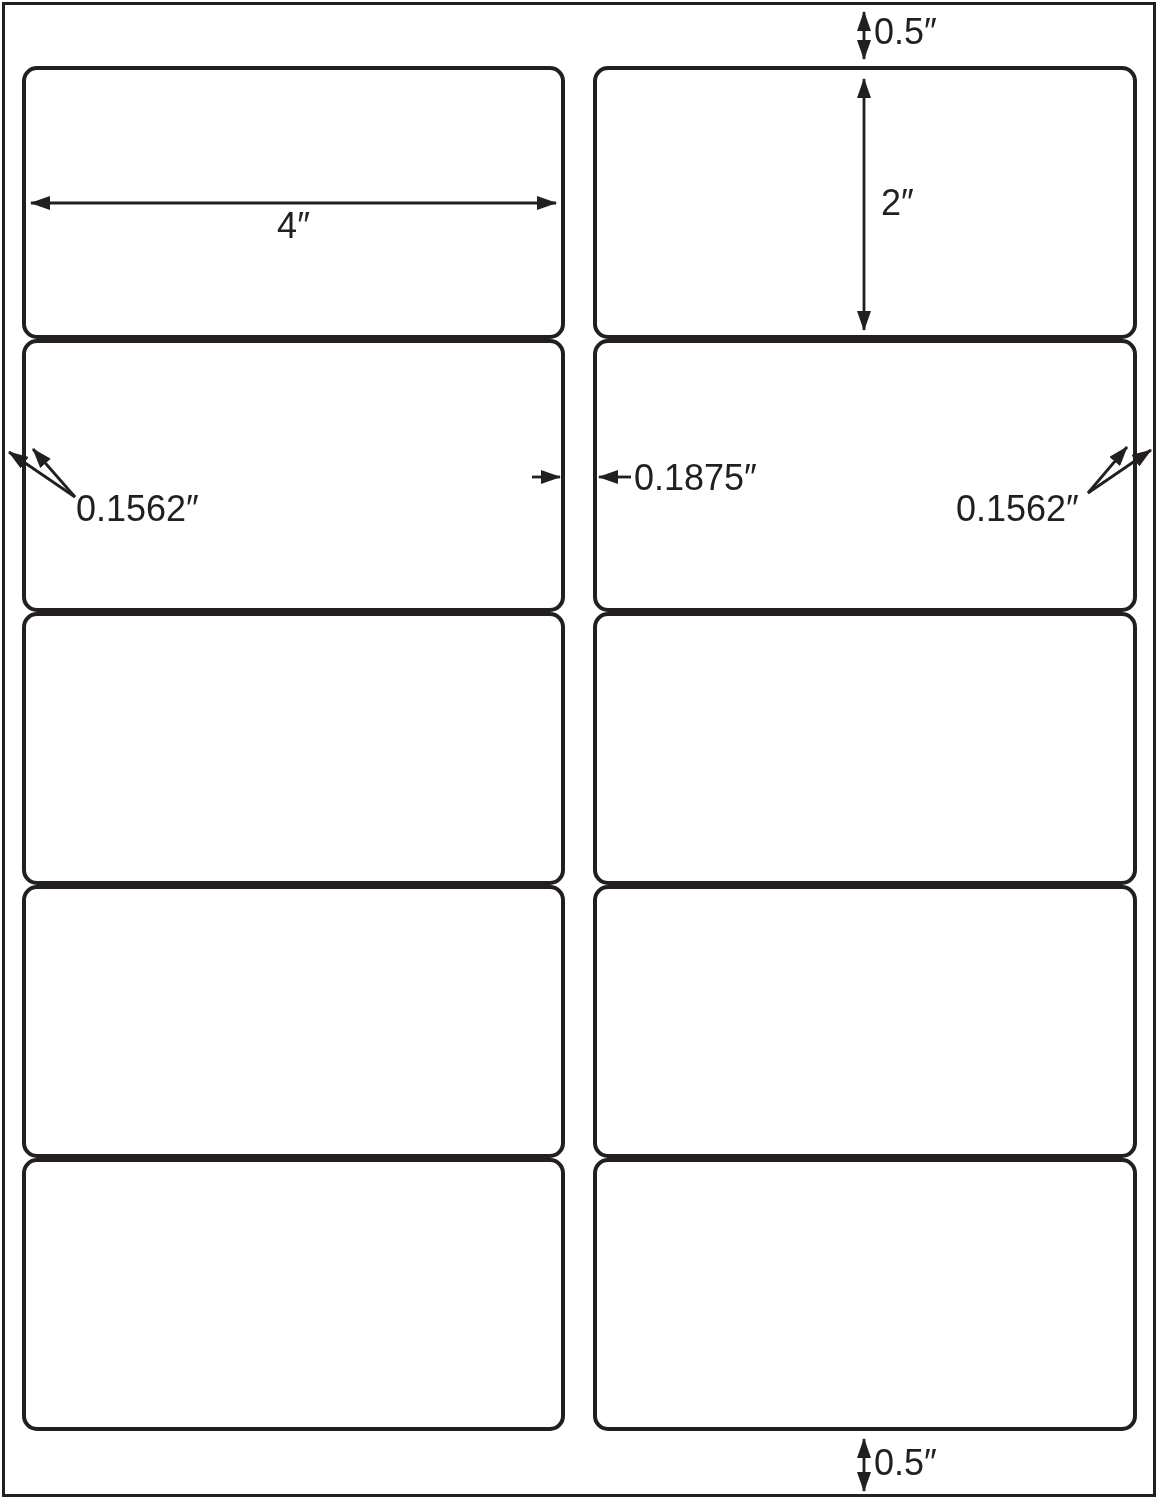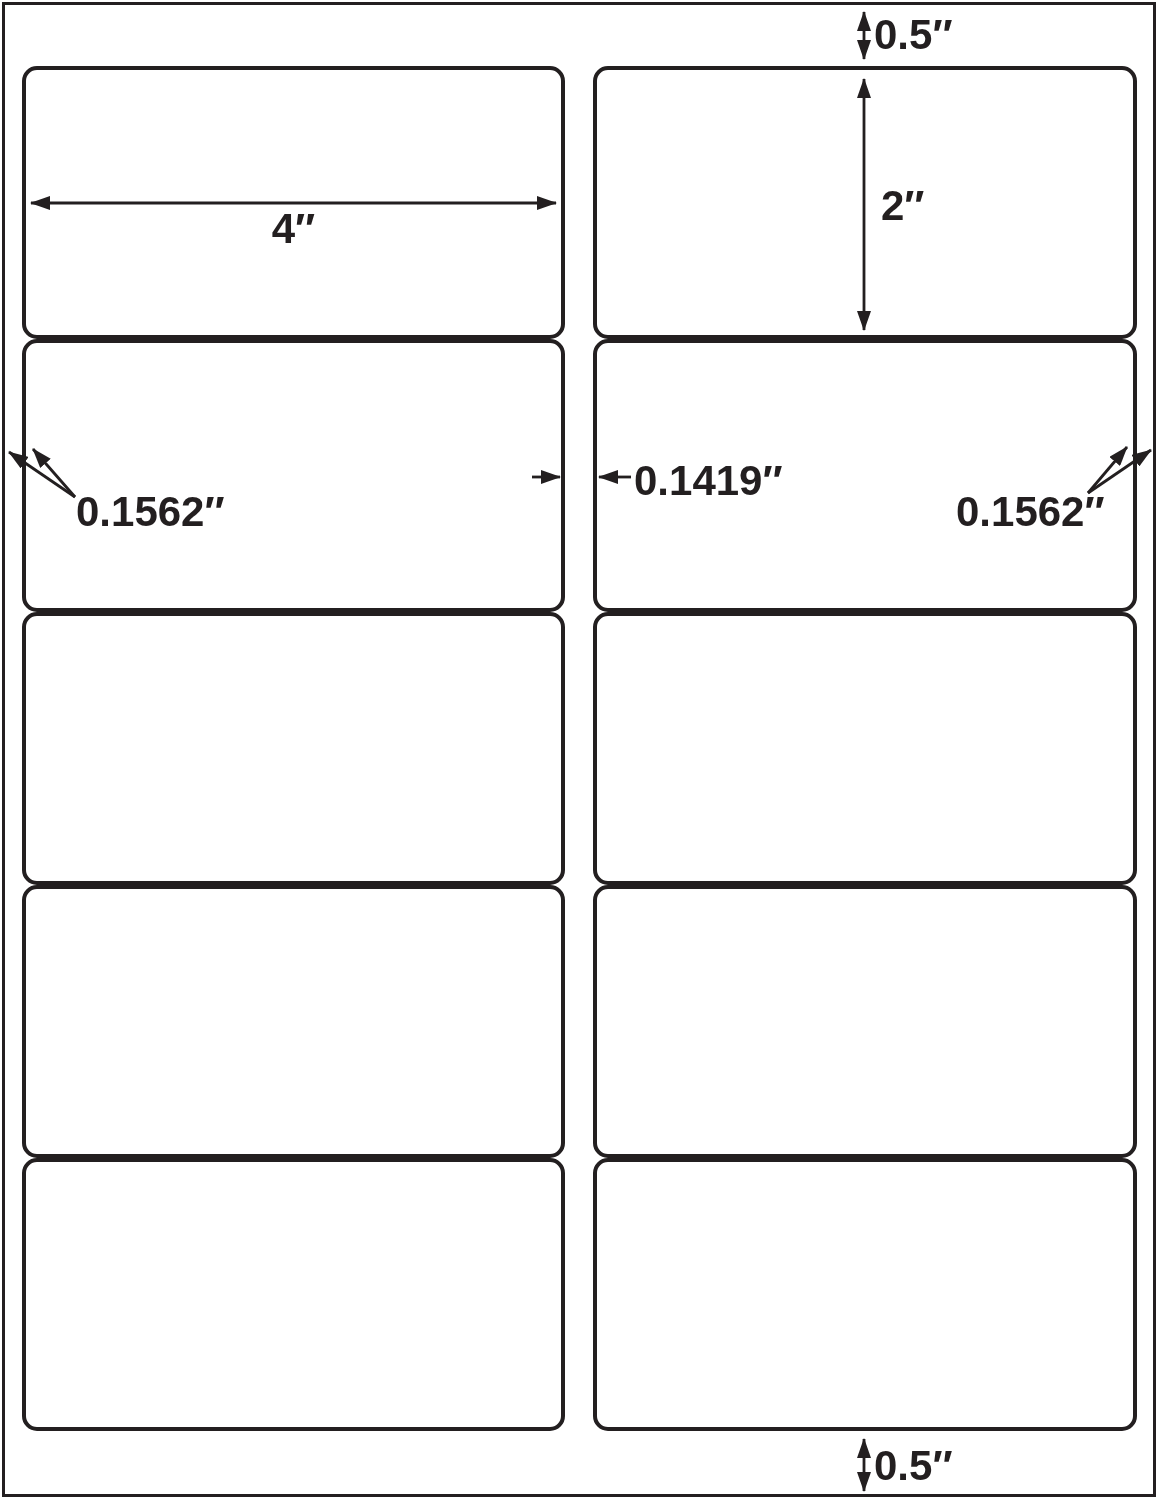--- a/index.html
+++ b/index.html
@@ -19,21 +19,21 @@
   .labels-grid{position:absolute;left:22px;top:66px;width:1115px;height:1365px;
     display:grid;grid-template-columns:543px 544px;column-gap:28px;grid-auto-rows:273px;}
   .label{border:4px solid var(--ink);border-radius:15px;background:var(--paper);}
 
   
   .arrows-svg{position:absolute;left:0;top:0;width:1159px;height:1500px;pointer-events:none;}
   .arrows-svg line{stroke:var(--ink);stroke-width:2.8;}
   .arrows-svg .head{fill:var(--ink);}
 
   
-  .ann{position:absolute;font-size:42px;font-weight:700;line-height:1.1;
+  .ann{position:absolute;font-size:36px;font-weight:400;line-height:1.1;
     color:var(--ink);white-space:nowrap;}
   .ann-width{left:22px;top:206px;width:543px;text-align:center;}
   .ann-height{left:881px;top:183px;}
   .ann-top{left:874px;top:12px;}
   .ann-bottom{left:874px;top:1443px;}
   .ann-left{left:76px;top:489px;}
   .ann-gap{left:634px;top:458px;}
   .ann-right{left:956px;top:489px;}
 </style>
 </head>
@@ -96,19 +96,19 @@
   </svg>
 
   <div class="ann ann-top">0.5″</div>
 
   <div class="ann ann-width">4″</div>
 
   <div class="ann ann-height">2″</div>
 
   <div class="ann ann-left">0.1562″</div>
 
-  <div class="ann ann-gap">0.1419″</div>
+  <div class="ann ann-gap">0.1875″</div>
 
   <div class="ann ann-right">0.1562″</div>
 
   <div class="ann ann-bottom">0.5″</div>
 
 </div>
 
 </body></html>

